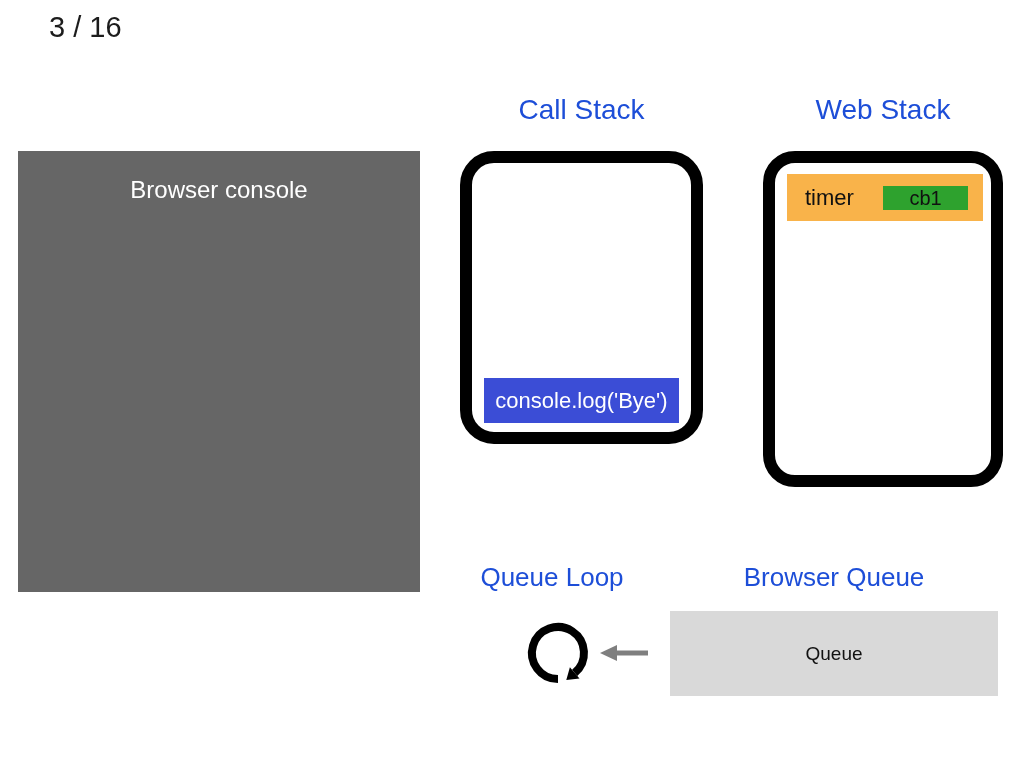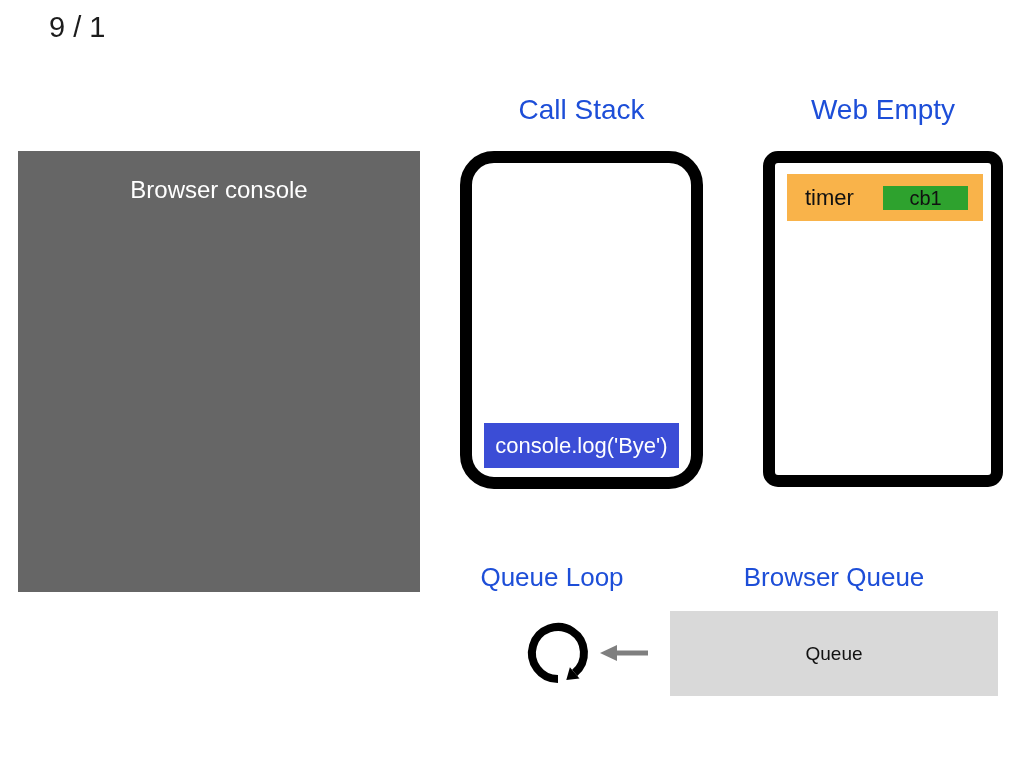--- a/index.html
+++ b/index.html
@@ -57,21 +57,21 @@
     color: #111111;
     line-height: 1.1;
   }
   .log-line-1 { top: 29px; }
   .log-line-2 { top: 70px; }
 
   
   .stack-box {
     position: absolute;
     left: 460px; top: 151px;
-    width: 243px; height: 338px;
+    width: 243px; height: 293px;
     box-sizing: border-box;
     border: 12px solid #000000;
     border-radius: 34px;
     background: #ffffff;
   }
   .stack-frame {
     position: absolute;
     left: 12px; right: 12px; bottom: 9px;
     height: 45px;
     line-height: 45px;
@@ -81,21 +81,21 @@
     font-size: 22px;
   }
 
   
   .api-box {
     position: absolute;
     left: 763px; top: 151px;
     width: 240px; height: 336px;
     box-sizing: border-box;
     border: 12px solid #000000;
-    border-radius: 15px;
+    border-radius: 32px;
     background: #ffffff;
   }
   .timer-bar {
     position: absolute;
     left: 12px; right: 8px; top: 11px;
     height: 47px;
     background: #f9b34a;
     display: flex;
     align-items: center;
   }
@@ -141,32 +141,32 @@
   .queue-status {
     font-size: 19px;
     color: #111111;
   }
 </style>
 </head>
 <body>
 
 <div class="slide">
 
-  <div class="slide-counter">9 / 1</div>
+  <div class="slide-counter">3 / 16</div>
 
   <div class="console-box">
     <div class="console-title">Browser console</div>
   </div>
 
   <div class="heading heading-call-stack">Call Stack</div>
   <div class="stack-box">
     <div class="stack-frame">console.log('Bye')</div>
   </div>
 
-  <div class="heading heading-web-apis">Web Empty</div>
+  <div class="heading heading-web-apis">Web Stack</div>
   <div class="api-box">
     <div class="timer-bar">
       <span class="timer-label">timer</span>
       <span class="cb-chip">cb1</span>
     </div>
   </div>
 
   <div class="heading heading-event-loop">Queue Loop</div>
   <svg class="event-loop-icon" viewBox="0 0 68 68" aria-hidden="true">
     <path d="M 34 60 A 26 26 0 1 1 50.7 53.9" fill="none" stroke="#000000" stroke-width="8"></path>

